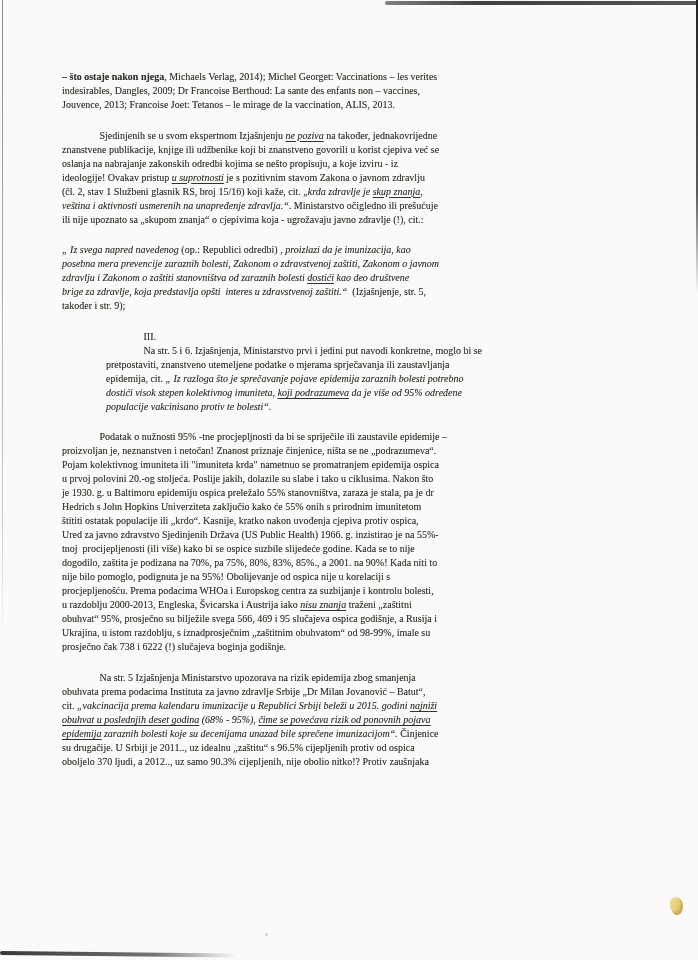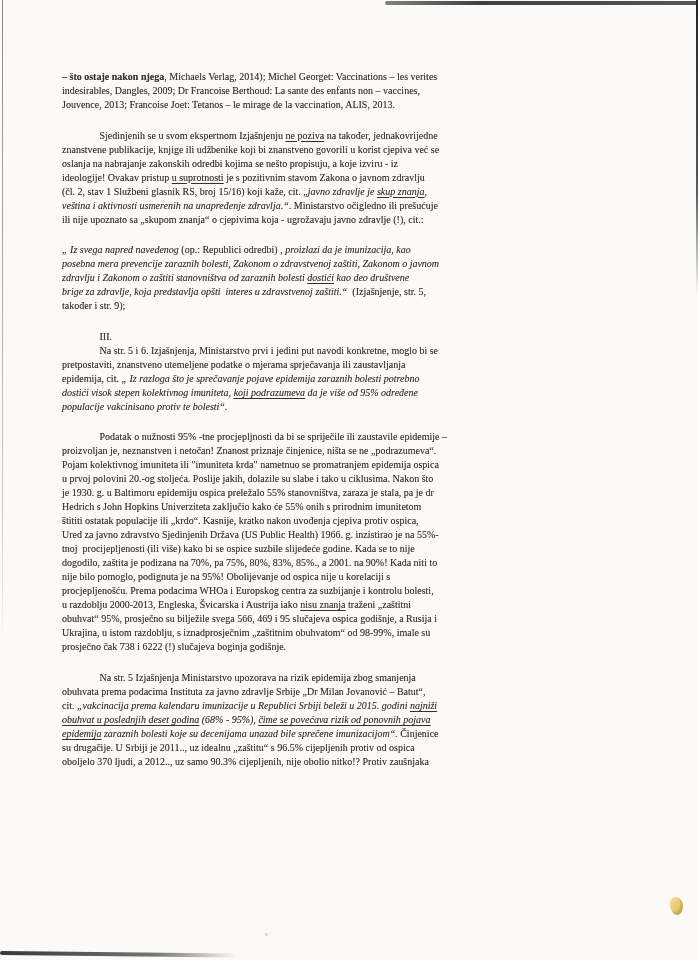--- a/index.html
+++ b/index.html
@@ -17,24 +17,24 @@
     background:var(--paper);
     font-family:"Liberation Serif", serif;
   }
   #doc{
     position:absolute;left:62px;top:70px;
     font-size:10px;line-height:14px;color:var(--ink);
     white-space:pre;
     text-shadow:0 0 0.5px rgba(70,65,60,0.5);
   }
   .para{margin:0 0 16.6px 0;padding:0;}
-  .para.gap-top{margin-top:16.6px;}
+  .para.gap-top{margin-top:16.6px;margin-left:44px;}
   .b{font-weight:bold;}
   .i{font-style:italic;}
-  .u{text-decoration:underline;text-underline-offset:2px;text-decoration-thickness:1px;}
+  .u{text-decoration:underline;text-underline-offset:2px;text-decoration-thickness:1px;font-style:italic;}
   
   .edge-top{
     position:absolute;top:1px;left:385px;width:313px;height:4px;
     background:linear-gradient(to right, rgba(31,31,31,.55), rgba(31,31,31,.85) 30%, rgba(45,45,45,.8));
     border-radius:2px;
   }
   .edge-right{
     position:absolute;top:0;right:0;width:2.5px;height:295px;
     background:linear-gradient(to bottom, var(--edge-right) 0%, rgba(51,51,51,.8) 65%, rgba(80,80,80,0) 100%);
   }
@@ -69,21 +69,21 @@
 <div class="edge-bottom"></div>
 <div class="smudge"></div>
 <div class="speck"></div>
 
 <div id="doc"><p class="para"><span class="b ">– što ostaje nakon njega</span><span class="">, Michaels Verlag, 2014); Michel Georget: Vaccinations – les verites
 indesirables, Dangles, 2009; Dr Francoise Berthoud: La sante des enfants non – vaccines,
 Jouvence, 2013; Francoise Joet: Tetanos – le mirage de la vaccination, ALIS, 2013.</span></p><p class="para"><span class="">               Sjedinjenih se u svom ekspertnom Izjašnjenju </span><span class="u">ne poziva</span><span class=""> na također, jednakovrijedne
 znanstvene publikacije, knjige ili udžbenike koji bi znanstveno govorili u korist cjepiva već se
 oslanja na nabrajanje zakonskih odredbi kojima se nešto propisuju, a koje izviru - iz
 ideologije! Ovakav pristup </span><span class="u">u suprotnosti</span><span class=""> je s pozitivnim stavom Zakona o javnom zdravlju
-(čl. 2, stav 1 Službeni glasnik RS, broj 15/16) koji kaže, cit. „</span><span class="i ">javno zdravlje je </span><span class="i u">skup znanja</span><span class="i ">,
+(čl. 2, stav 1 Službeni glasnik RS, broj 15/16) koji kaže, cit. „</span><span class="i ">krda zdravlje je </span><span class="i u">skup znanja</span><span class="i ">,
 veština i aktivnosti usmerenih na unapređenje zdravlja.“</span><span class="">. Ministarstvo očigledno ili prešućuje
 ili nije upoznato sa „skupom znanja“ o cjepivima koja - ugrožavaju javno zdravlje (!), cit.:</span></p><p class="para"><span class="i ">„ Iz svega napred navedenog </span><span class="">(op.: Republici odredbi) , </span><span class="i ">proizlazi da je imunizacija, kao
 posebna mera prevencije zaraznih bolesti, Zakonom o zdravstvenoj zaštiti, Zakonom o javnom
 zdravlju i Zakonom o zaštiti stanovništva od zaraznih bolesti </span><span class="i u">dostići</span><span class="i "> kao deo društvene
 brige za zdravlje, koja predstavlja opšti  interes u zdravstvenoj zaštiti.“</span><span class="">  (Izjašnjenje, str. 5,
 također i str. 9);</span></p><p class="para gap-top"><span class="">               III.
                Na str. 5 i 6. Izjašnjenja, Ministarstvo prvi i jedini put navodi konkretne, moglo bi se
 pretpostaviti, znanstveno utemeljene podatke o mjerama sprječavanja ili zaustavljanja
 epidemija, cit. </span><span class="i ">„ Iz razloga što je sprečavanje pojave epidemija zaraznih bolesti potrebno
 dostići visok stepen kolektivnog imuniteta, </span><span class="i u">koji podrazumeva</span><span class="i "> da je više od 95% određene

